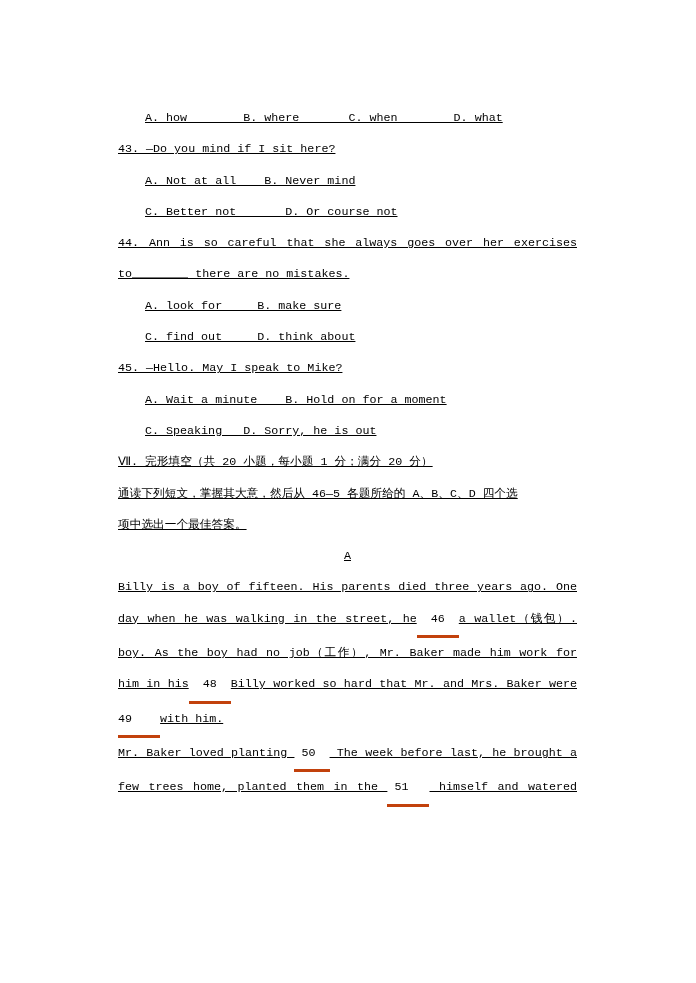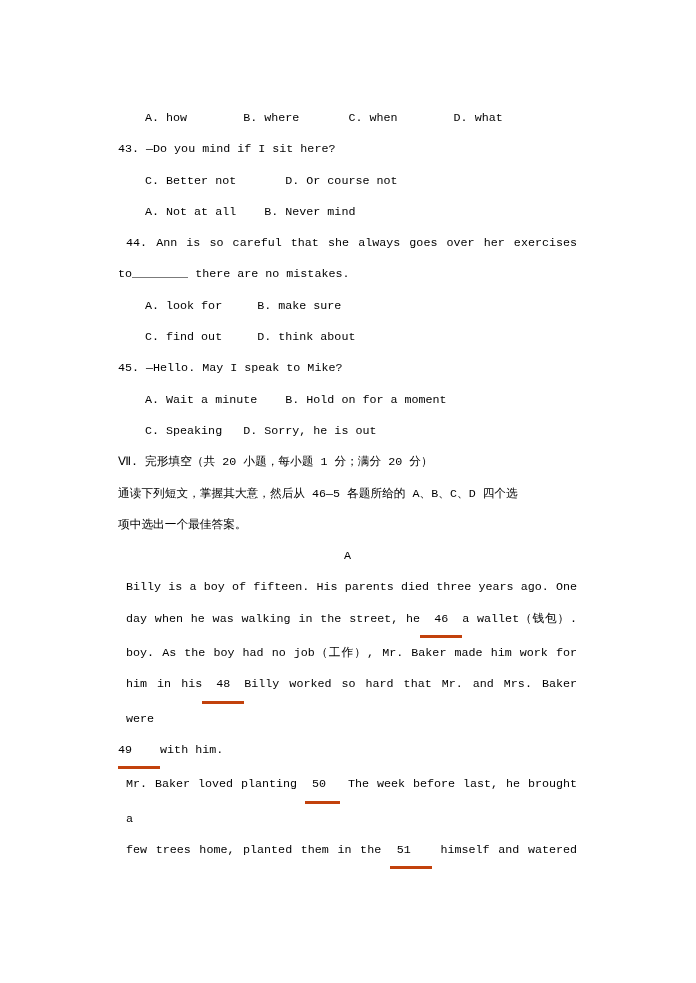--- a/index.html
+++ b/index.html
@@ -23,42 +23,41 @@
     font-size: 11.7px;
     line-height: 31.3px;
   }
   .line {
     white-space: pre;   
   }
   .align-justify {
     white-space: normal;
     text-align: justify;
     text-align-last: justify;
-    margin-left: 8px;
   }
   .align-center {
     white-space: normal;
     text-align: center;
   }
   .indent-1 { padding-left: 27px; }
   .indent-2 { padding-left: 54px; }
   .u {
     display: inline-block;
     white-space: pre;
     border-bottom: 3px solid #c2410c;
   }
 </style>
 </head>
 <body style="background: rgb(255, 255, 255);">
 
-<div id="doc" style="color: rgb(0, 0, 0);">
+<div id="doc" style="color: rgb(0, 0, 0); text-decoration: underline;">
     <div class="line align-left indent-1"><span class="">A. how        B. where       C. when        D. what</span></div>
     <div class="line align-left"><span class="">43. —Do you mind if I sit here?</span></div>
+    <div class="line align-left indent-1"><span class="">A. Not at all    B. Never mind</span></div>
     <div class="line align-left indent-1"><span class="">C. Better not       D. Or course not</span></div>
-    <div class="line align-left indent-1"><span class="">A. Not at all    B. Never mind</span></div>
     <div class="line align-justify"><span class="">44. Ann is so careful that she always goes over her exercises</span></div>
     <div class="line align-left"><span class="">to________ there are no mistakes.</span></div>
     <div class="line align-left indent-1"><span class="">A. look for     B. make sure</span></div>
     <div class="line align-left indent-1"><span class="">C. find out     D. think about</span></div>
     <div class="line align-left"><span class="">45. —Hello. May I speak to Mike?</span></div>
     <div class="line align-left indent-1"><span class="">A. Wait a minute    B. Hold on for a moment</span></div>
     <div class="line align-left indent-1"><span class="">C. Speaking   D. Sorry, he is out</span></div>
     <div class="line align-left"><span class="">Ⅶ. 完形填空（共 20 小题，每小题 1 分；满分 20 分）</span></div>
     <div class="line align-left"><span class="">通读下列短文，掌握其大意，然后从 46—5 各题所给的 A、B、C、D 四个选</span></div>
     <div class="line align-left"><span class="">项中选出一个最佳答案。</span></div>

